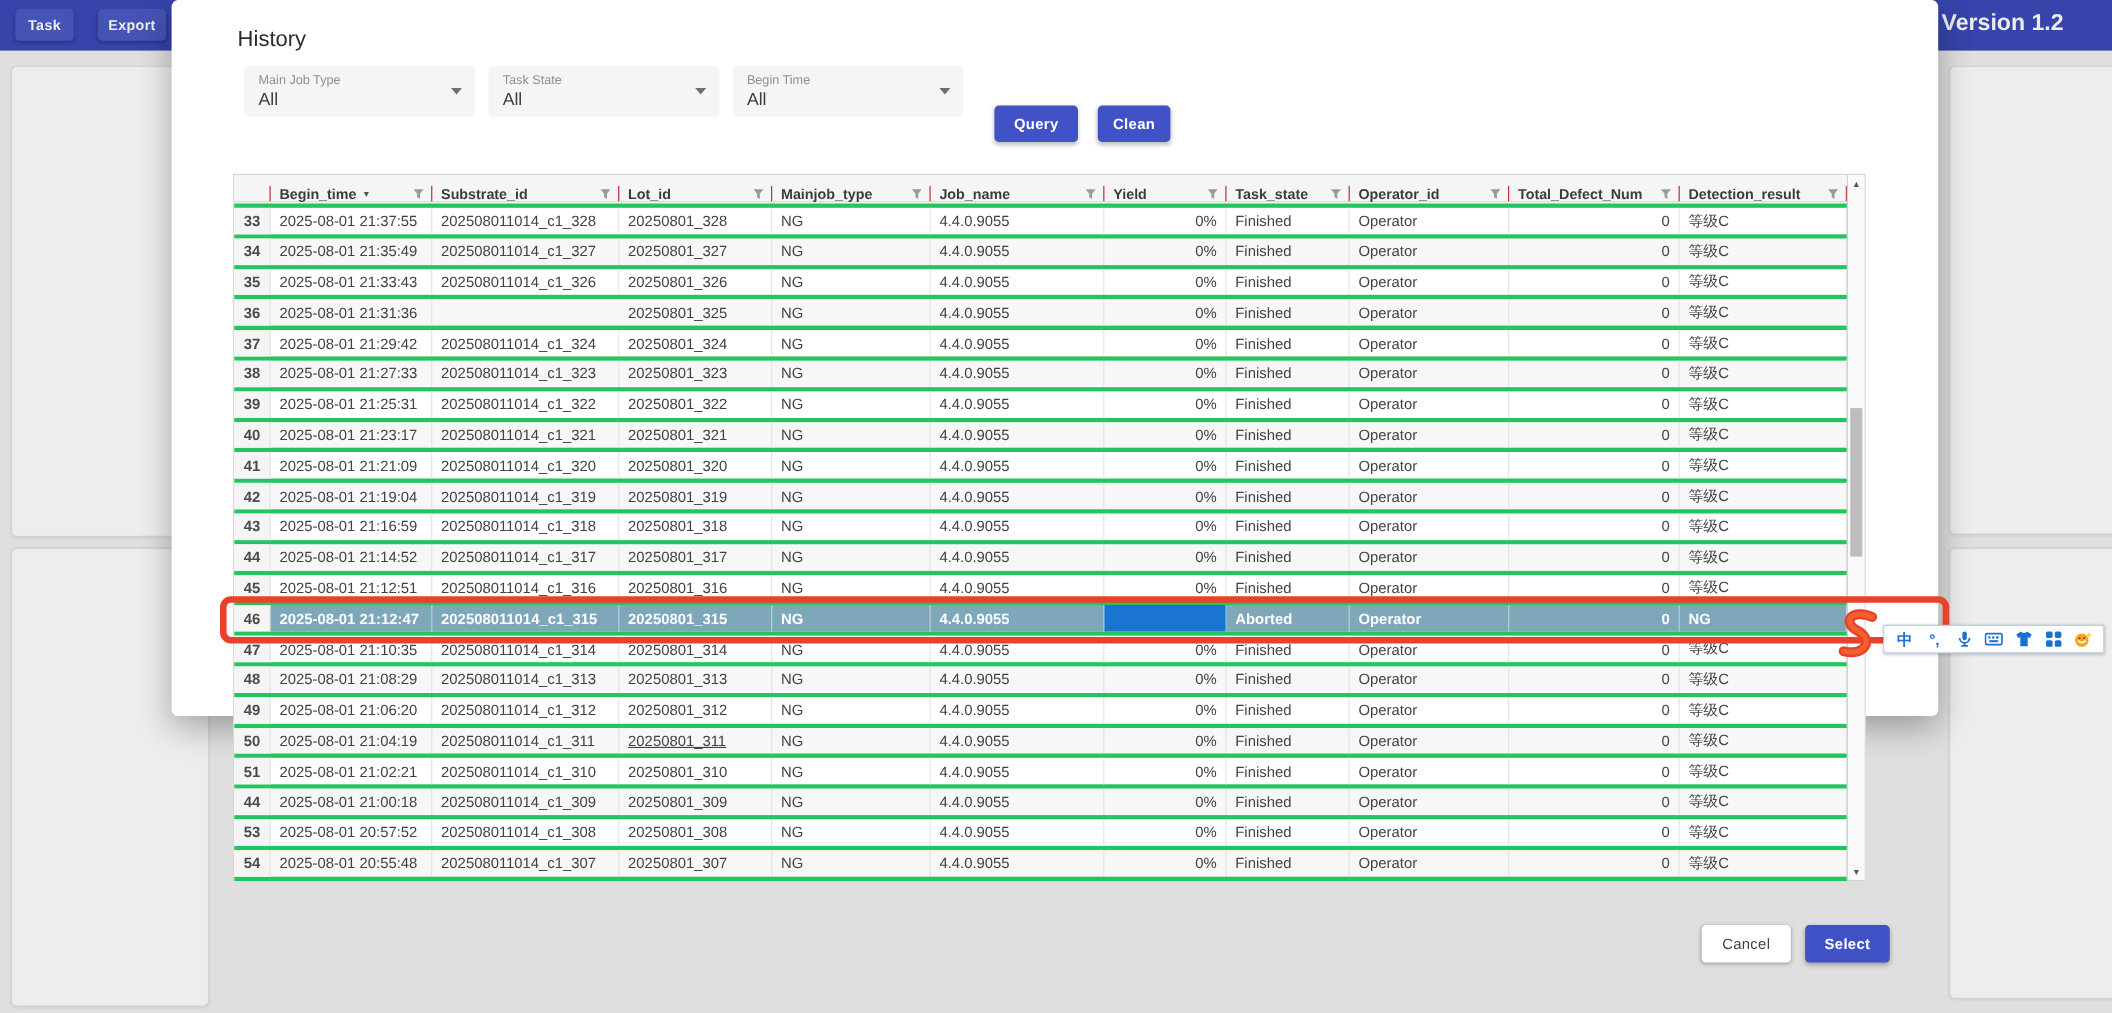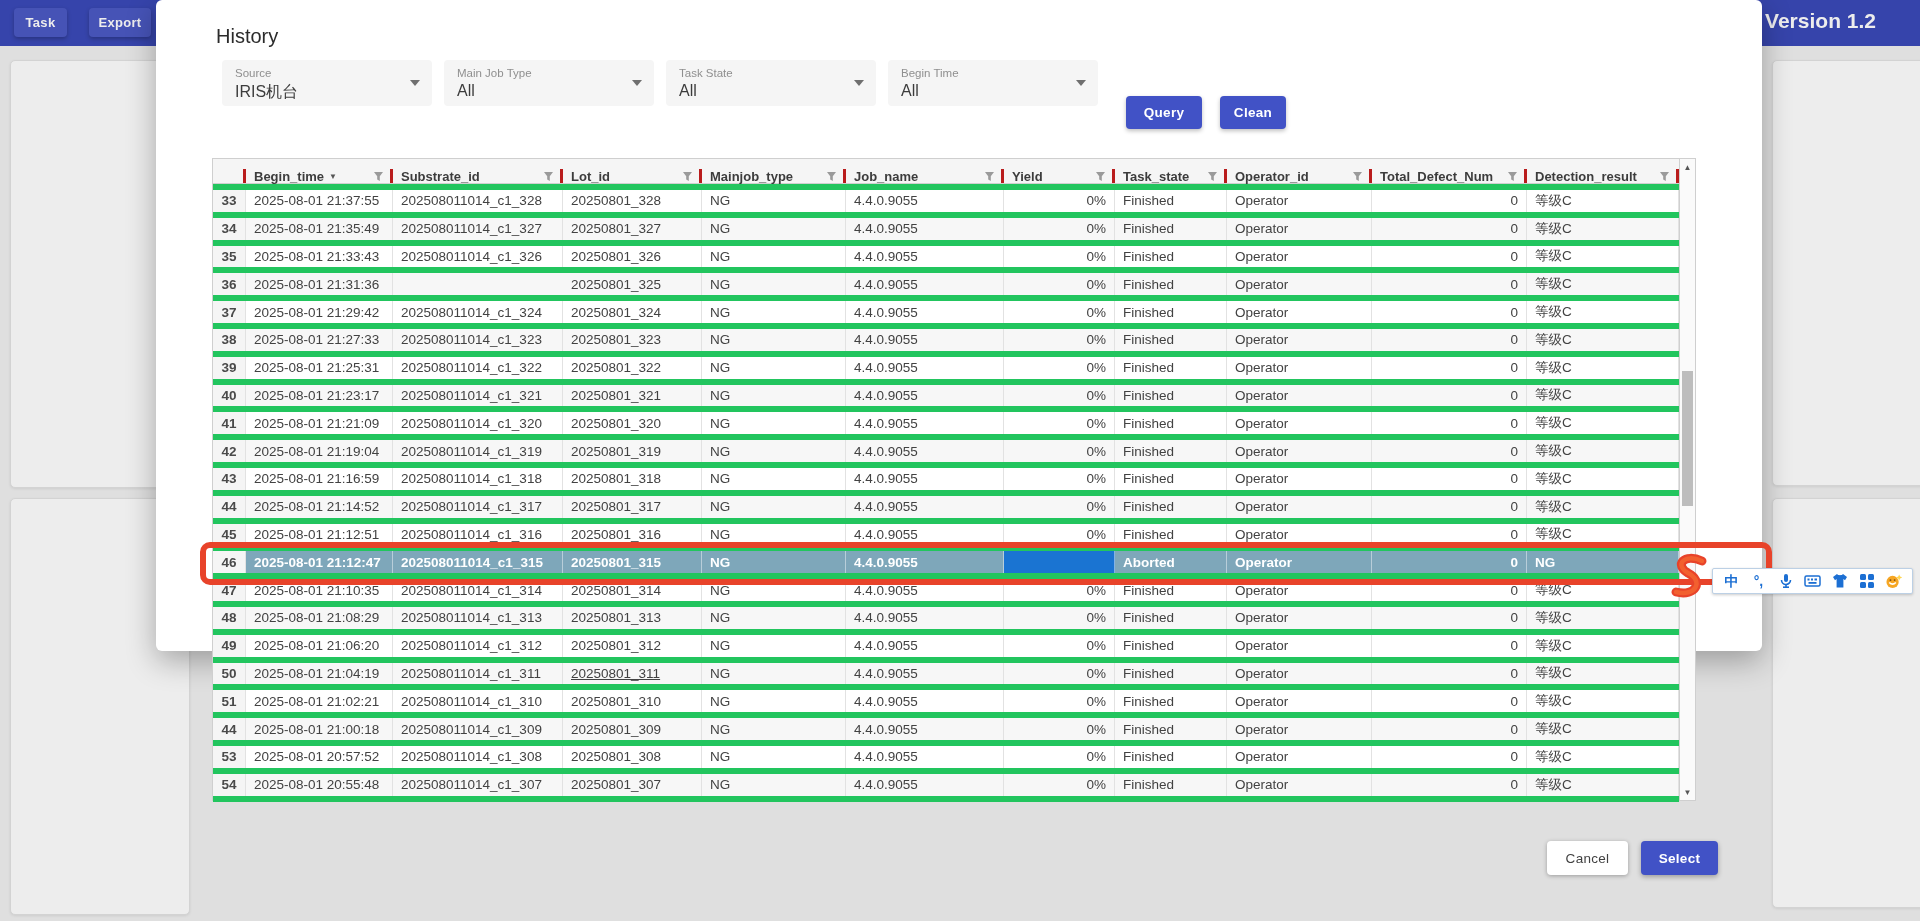--- a/index.html
+++ b/index.html
@@ -41,29 +41,29 @@
   .filter-btn { height:33px; border:none; border-radius:4px; background:#4152c6; color:#fff;
     font-weight:bold; font-size:13.5px; letter-spacing:.3px; margin-top:36px;
     box-shadow:0 2px 4px rgba(0,0,0,.25); font-family:inherit; }
   .btn-query { width:76px; margin-left:16px; }
   .btn-clean { width:66px; margin-left:18px; }
 
   
   .table-wrap { position:absolute; left:56px; top:158px; width:1484px; height:643px;
     border:1px solid #cfcfcf; background:#fff; }
   .thead { display:flex; height:25px; background:#f5f5f5; border-bottom:1px solid #d0d0d0; width:1466px; }
-  .th { display:flex; align-items:center; padding:0 6px 0 8px; border-right:3px solid #b91c1c;
+  .th { display:flex; align-items:center; padding:0 6px 0 8px; border-right:1px solid #b91c1c;
     font-size:13px; font-weight:bold; color:#3c3c3c;margin-top:10px; }
   .th .th-label { white-space:nowrap; overflow:hidden; }
   .th .sp { flex:1; }
   .th.right { }
   .sort-arrow { font-size:8px; color:#555; margin-left:5px; }
   .funnel { display:inline-flex; margin-left:4px; flex:none; cursor:pointer; }
   .tbody { width:1466px; }
-  .tr { display:flex; height:27.8px; border-bottom:6px solid #22c55e; background:#fff; }
+  .tr { display:flex; height:27.8px; border-bottom:4px solid #22c55e; background:#fff; }
   .tr.even { background:#f7f7f7; }
   .tr.sliver { height:5px; }
   .td { padding:0 8px; border-right:1px solid #e2e2e2; font-size:13.5px; color:#424242;
     display:flex; align-items:center; white-space:nowrap; overflow:hidden; }
   .td.right { justify-content:flex-end; }
   .td.rownum { justify-content:center; background:#f5f5f5; font-weight:bold; color:#4a4a4a; padding:0 4px; }
   .tr.selected .td:not(.rownum) { background:#7ea7ba; color:#fff; font-weight:bold;
     border-right-color:rgba(255,255,255,.45); }
   .tr.selected .td.yield-fill { background:#1a74d2; }
   
@@ -121,25 +121,20 @@
   <div class="bg-card bg-card-l1"></div>
   <div class="bg-card bg-card-l2"></div>
   <div class="bg-card bg-card-r1"></div>
   <div class="bg-card bg-card-r2"></div>
   <div class="backdrop"></div>
 
   <div class="dialog">
     <div class="dlg-title">History</div>
 
     <div class="filters">
-      <div class="field">
-        <span class="f-label">Source</span>
-        <span class="f-value">IRIS机台</span>
-        <span class="f-arrow"></span>
-      </div>
       <div class="field">
         <span class="f-label">Main Job Type</span>
         <span class="f-value">All</span>
         <span class="f-arrow"></span>
       </div>
       <div class="field">
         <span class="f-label">Task State</span>
         <span class="f-value">All</span>
         <span class="f-arrow"></span>
       </div>

